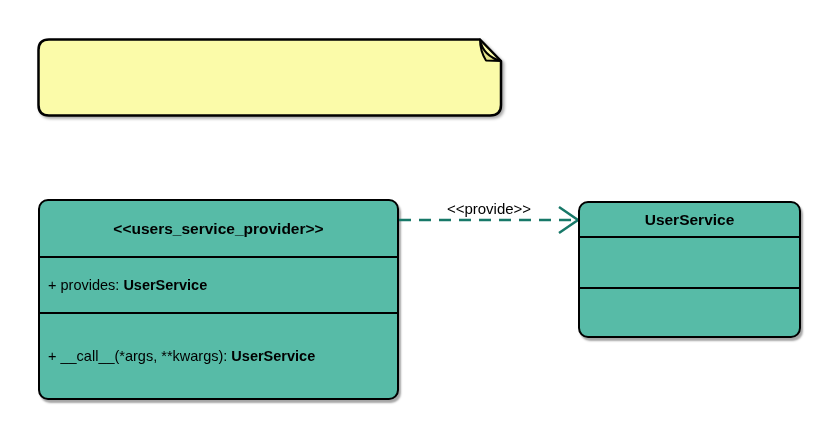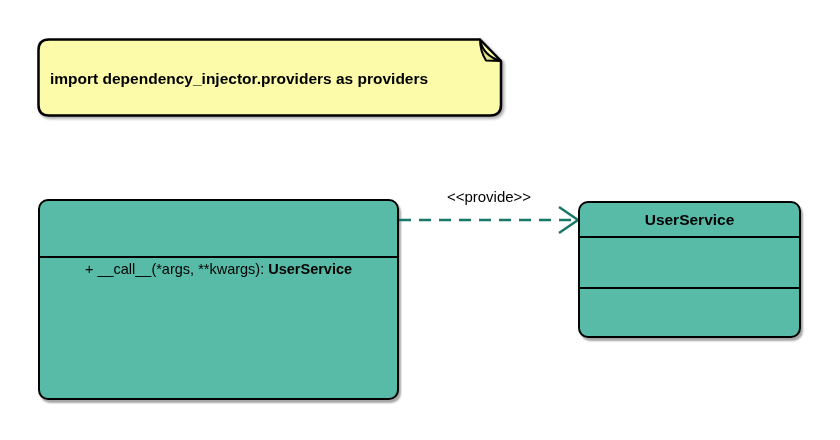--- a/index.html
+++ b/index.html
@@ -39,50 +39,53 @@
 
   .compartment { box-sizing: border-box; }
   .compartment + .compartment { border-top: 2px solid var(--border, #000); }
 
   .clz-header {
     display: flex; flex-direction: column; justify-content: center; align-items: center;
     font-weight: bold; font-size: 15.5px; line-height: 20px; text-align: center;
   }
   #singleton-box .clz-header { height: 55px; }
   #singleton-box .clz-attrs { height: 56px; display: flex; flex-direction: column; justify-content: center; padding: 0 8px; }
-  #singleton-box .clz-methods { flex: 1; display: flex; flex-direction: row; justify-content: center; padding: 0 8px; }
+  #singleton-box .clz-methods { flex: 1; display: flex; flex-direction: column; justify-content: center; padding: 0 8px; }
   .member { font-size: 14.5px; line-height: 22px; white-space: nowrap; }
   .member b { font-weight: bold; }
 
   #userservice-box .clz-header { height: 33px; }
   #userservice-box .clz-attrs { height: 51px; }
   #userservice-box .clz-methods { flex: 1; }
 
   
   .arrow-svg { position: absolute; left: 394px; top: 202px; }
   .arrow-line { stroke: var(--arrow, #177868); stroke-width: 2.5; stroke-dasharray: 12 8; }
   .arrow-head { stroke: var(--arrow, #177868); stroke-width: 2.5; fill: none; }
   .arrow-label {
-    position: absolute; left: 409px; top: 188px; width: 160px;
+    position: absolute; left: 409px; top: 200px; width: 160px;
     text-align: center; font-size: 15px; white-space: nowrap;
   }
 </style>
 </head>
 <body>
 
 <div class="canvas">
 
   <svg class="note-svg" width="468" height="83" viewBox="0 0 468 83">
     <path class="note-body" d="M 13,2.5 H 444 L 465,24 V 68 Q 465,78.5 454,78.5 H 13 Q 2.5,78.5 2.5,68 V 13 Q 2.5,2.5 13,2.5 Z"></path>
     <path class="note-fold" d="M 444,2.5 Q 447,19 465,24 L 450,23.5 Q 444,14 444,2.5 Z"></path>
   </svg>
-  <div class="note-text">import dependency_injector.providers as providers</div>
 
   <div class="clazz" id="singleton-box">
     <div class="compartment clz-header">
+      <div>&lt;&lt;users_service_provider&gt;&gt;</div>
+    </div>
+    <div class="compartment clz-attrs">
+      <div class="member"><span>+ provides: </span><b>UserService</b></div>
     </div>
     <div class="compartment clz-methods">
       <div class="member"><span>+ __call__(*args, **kwargs): </span><b>UserService</b></div>
     </div>
   </div>
 
   <svg class="arrow-svg" width="190" height="36" viewBox="0 0 190 36">
     <line class="arrow-line" x1="5" y1="18" x2="181" y2="18"></line>
     <polyline class="arrow-head" points="165,5 184,18 165,31"></polyline>
   </svg>

